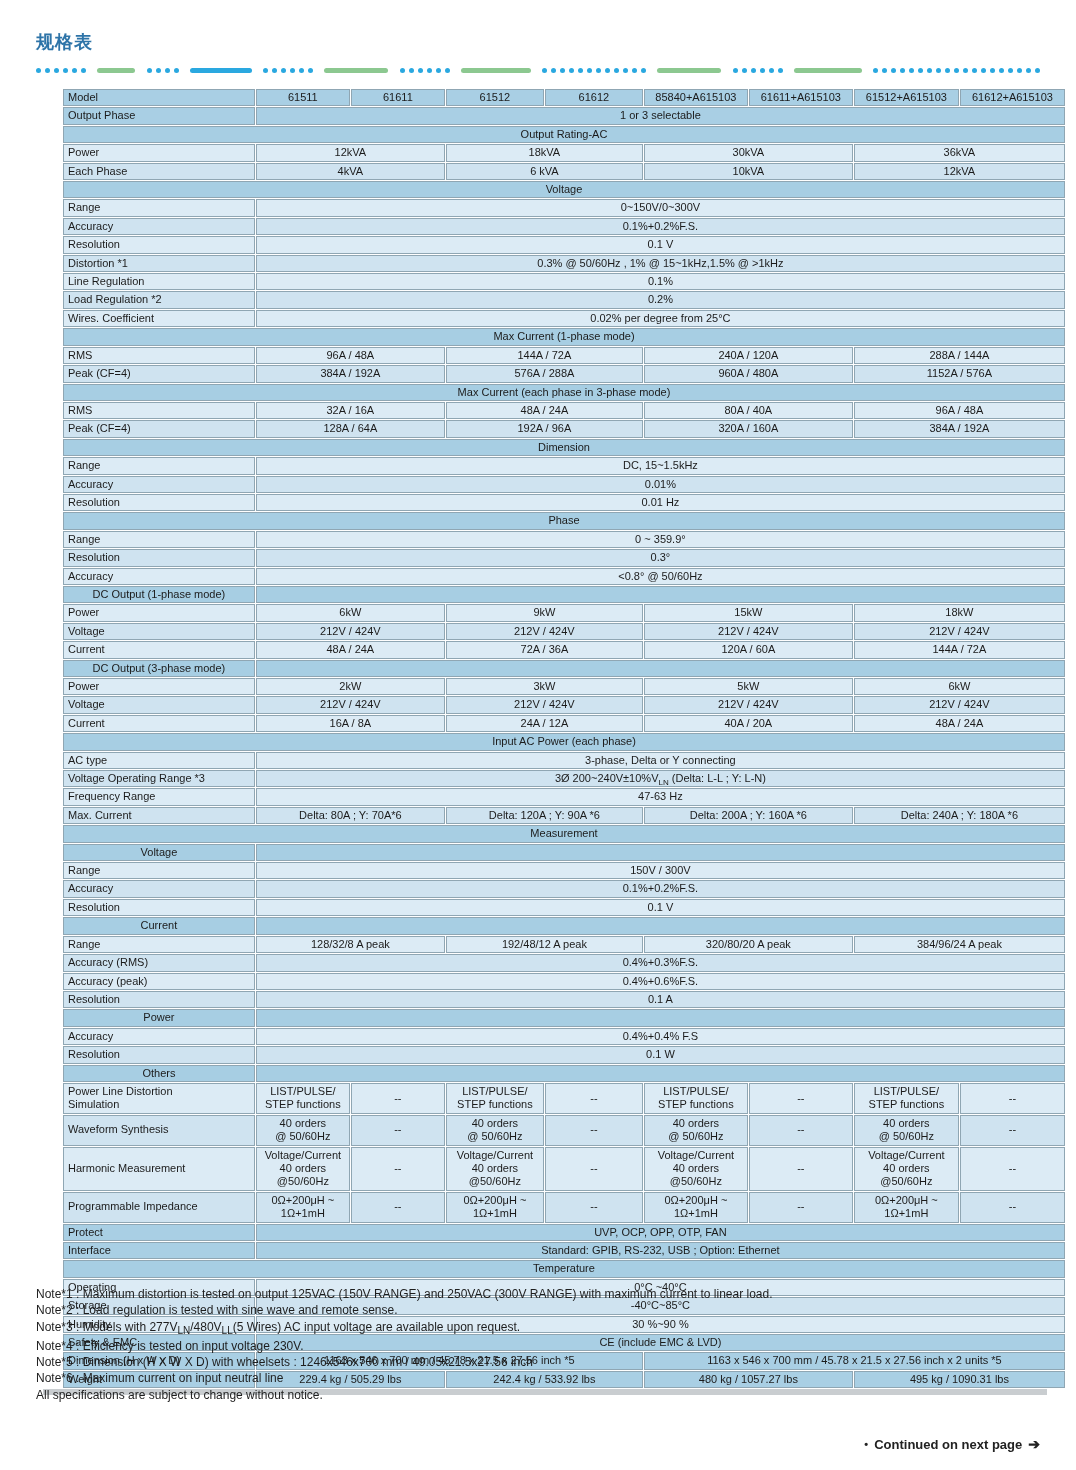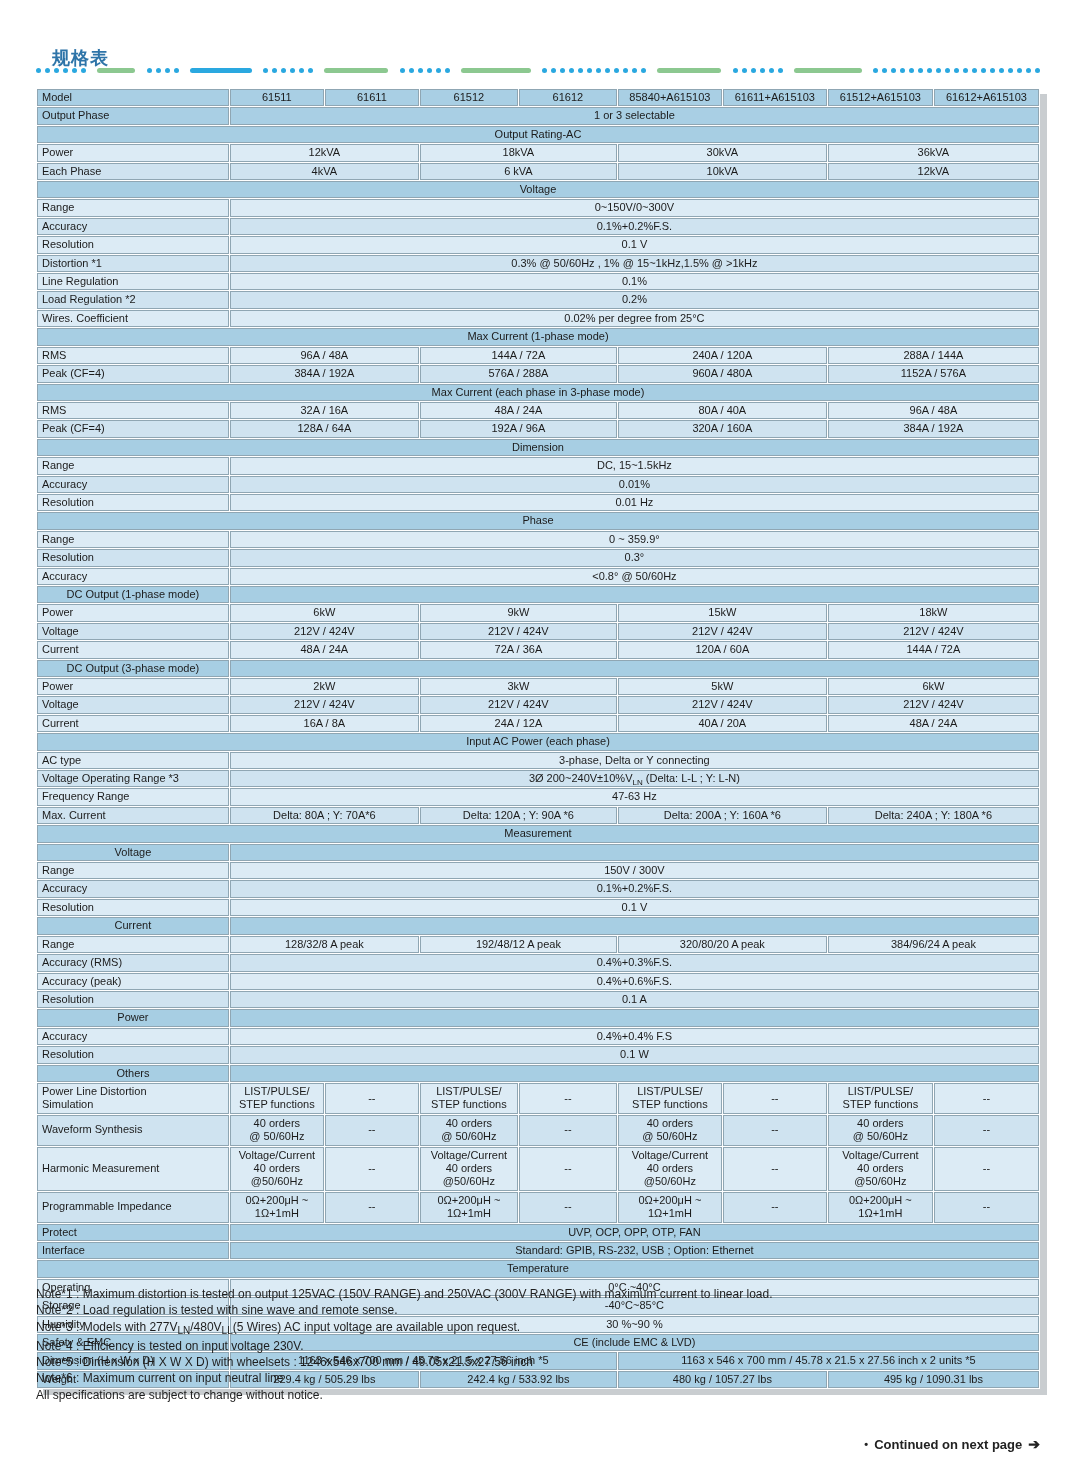--- a/index.html
+++ b/index.html
@@ -5,42 +5,42 @@
   html,body{margin:0;padding:0;background:#ffffff;}
   .page{
     position:relative;
     width:1076px;height:1470px;
     background:#ffffff;
     font-family:"Liberation Sans", sans-serif;
     color:var(--text,#1b1b1b);
     overflow:hidden;
   }
   .title{
-    position:absolute;left:36px;top:30px;margin:16px;
+    position:absolute;left:36px;top:30px;margin:0;
     font-size:18px;font-weight:bold;color:var(--title,#2e74a8);
     letter-spacing:1px;
   }
   .sep{
     position:absolute;left:36px;top:66px;width:1004px;height:8px;
     display:flex;justify-content:space-between;align-items:center;
   }
   .sep .grp{display:flex;gap:4px;align-items:center;}
   .sep .dot{width:5px;height:5px;border-radius:50%;}
   .sep .dash{height:5px;border-radius:3px;}
   .c-blue{background:var(--accent-blue,#2aa8e0);}
   .c-green{background:var(--accent-green,#8cc890);}
 
   .table-wrap{
     position:absolute;left:36px;top:88px;width:1004px;
     box-shadow:7px 6px 0 var(--shadow,#c9cdd0);
     background:#ffffff;
   }
   table.spec{
     border-collapse:separate;border-spacing:1px;
-    width:1004px;table-layout:fixed;background:#ffffff;
+    width:1004px;table-layout:fixed;background:#ffffff;margin-left:26px;
   }
   table.spec td{
     border:1px solid var(--cell-border,#8fa6b3);
     font-size:11px;line-height:1.22;
     padding:1px 4px;height:13px;
     text-align:center;vertical-align:middle;
     color:var(--text,#1b1b1b);
     overflow:hidden;white-space:pre-line;
   }
   table.spec td.label{text-align:left;}

